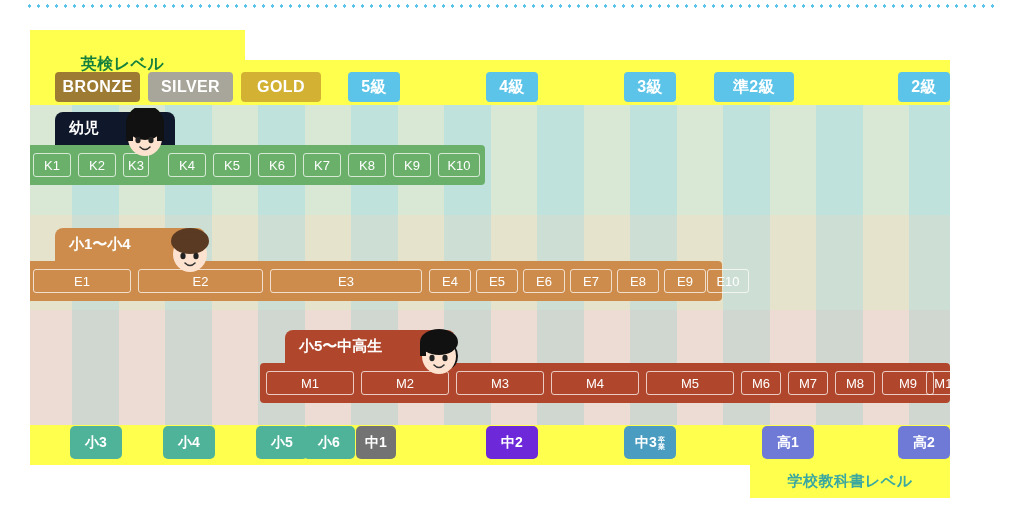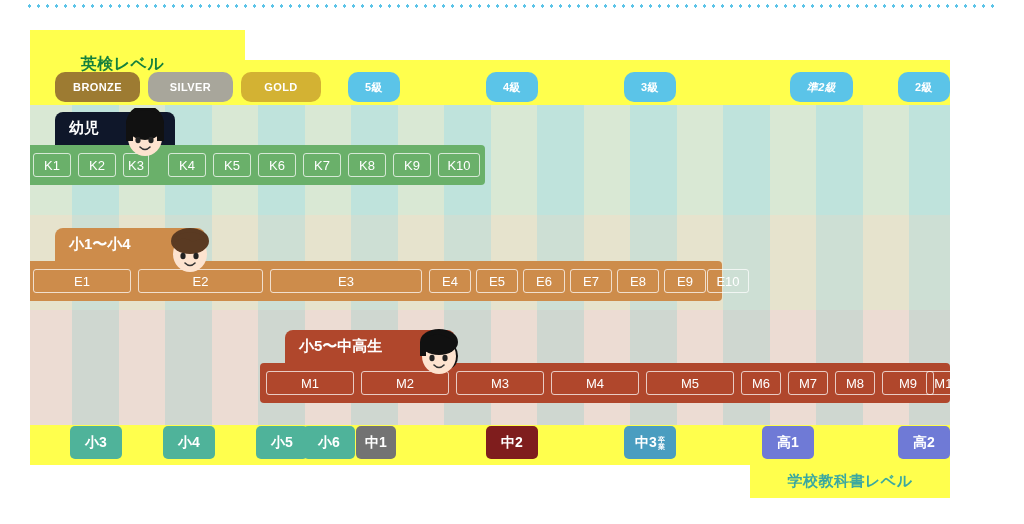--- a/index.html
+++ b/index.html
@@ -32,23 +32,23 @@
   .yellow-head-notch{
     position:absolute;left:245px;top:30px;width:705px;height:30px;background:#ffffff;
   }
   .eiken-title{
     position:absolute;left:30px;top:33px;width:185px;height:28px;
     display:flex;align-items:center;justify-content:center;
     color:#15803d;font-size:16px;font-weight:bold;letter-spacing:.5px;margin-top:17px;
   }
 
   .grade-pill{
-    position:absolute;top:72px;height:30px;border-radius:10px;
-    display:flex;align-items:center;justify-content:center;
-    color:#ffffff;font-size:11px;font-weight:bold;letter-spacing:.4px;
+    position:absolute;top:72px;height:30px;border-radius:4px;
+    display:flex;align-items:center;justify-content:center;
+    color:#ffffff;font-size:16px;font-weight:bold;letter-spacing:.4px;
     box-sizing:border-box;white-space:nowrap;
   }
   .course-tab{
     position:absolute;border-radius:8px 8px 0 0;
     display:flex;align-items:center;
     color:#ffffff;font-size:15px;font-weight:bold;
     box-sizing:border-box;padding-left:14px;white-space:nowrap;
   }
   .course-bar{position:absolute;border-radius:0 4px 4px 0;}
   .course-bar.rounded-left{border-radius:4px;}
@@ -172,21 +172,21 @@
       </div>
       <div class="grade-pill" style="left: 348px; width: 52px; background: rgb(91, 196, 232);">
         <span>5級</span>
       </div>
       <div class="grade-pill" style="left: 486px; width: 52px; background: rgb(91, 196, 232);">
         <span>4級</span>
       </div>
       <div class="grade-pill" style="left: 624px; width: 52px; background: rgb(91, 196, 232);">
         <span>3級</span>
       </div>
-      <div class="grade-pill" style="left: 790px; width: 63px; background: rgb(91, 196, 232); font-style: italic;">
+      <div class="grade-pill" style="left: 714px; width: 80px; background: rgb(91, 196, 232);">
         <span>準2級</span>
       </div>
       <div class="grade-pill" style="left: 898px; width: 52px; background: rgb(91, 196, 232);">
         <span>2級</span>
       </div>
     </div>
 
   <div id="course-rows">
       <div class="course-tab" style="left: 55px; top: 112px; width: 120px; height: 33px; background: #0f172a;">
         <span>幼児</span>
@@ -334,21 +334,21 @@
       </div>
       <div class="school-pill" style="left: 256px; width: 52px; background: rgb(79, 179, 154);">
         <span>小5</span>
       </div>
       <div class="school-pill" style="left: 303px; width: 52px; background: rgb(79, 179, 154);">
         <span>小6</span>
       </div>
       <div class="school-pill" style="left: 356px; width: 40px; background: #737373;">
         <span>中1</span>
       </div>
-      <div class="school-pill" style="left: 486px; width: 52px; background: #7f1d1d;">
+      <div class="school-pill" style="left: 486px; width: 52px; background: #6d28d9;">
         <span>中2</span>
       </div>
       <div class="school-pill" style="left: 624px; width: 52px; background: rgb(74, 157, 192);">
         <span>中3</span>
         <span class="ruby">
           <span>卒</span>
           <span>業</span>
         </span>
       </div>
       <div class="school-pill" style="left: 762px; width: 52px; background: rgb(111, 122, 214);">

